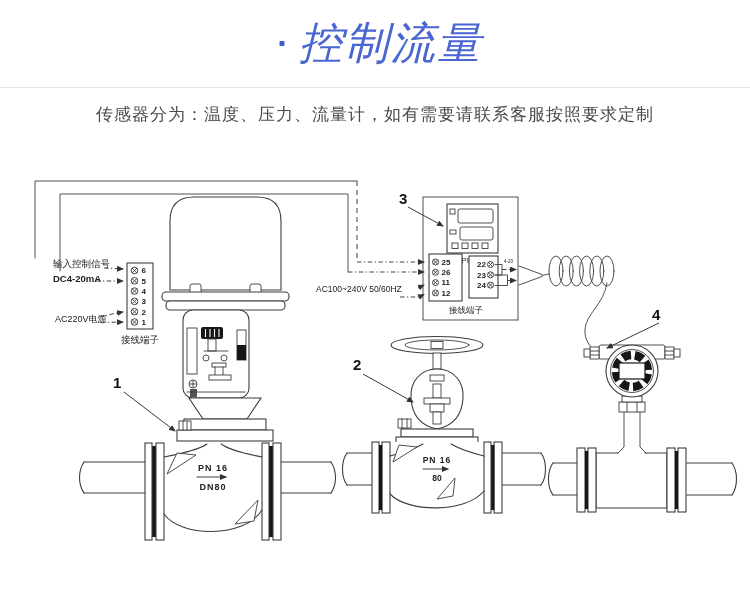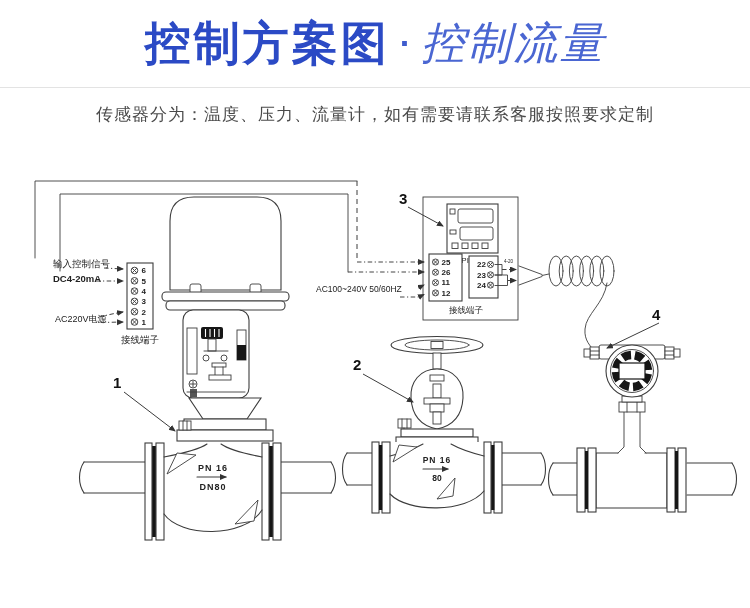--- a/index.html
+++ b/index.html
@@ -26,21 +26,20 @@
   .tnum{ font-size:8px; font-weight:700; }
   .callout { font-size:15px; font-weight:700; fill:#111; }
   .leader { stroke:#3c3c3c; stroke-width:1; fill:none; marker-end:url(#arr); }
 </style>
 </head>
 <body>
 
 
 
 <div class="header">
-  <span class="title-bold">控制方案图</span>
   <span class="title-dot">·</span>
   <span class="title-light">控制流量</span>
 </div>
 
 <div class="subtitle-wrap">
   <span class="subtitle">传感器分为：温度、压力、流量计，如有需要请联系客服按照要求定制</span>
 </div>
 
 <svg width="750" height="468" viewBox="0 140 750 468">
   <defs>

